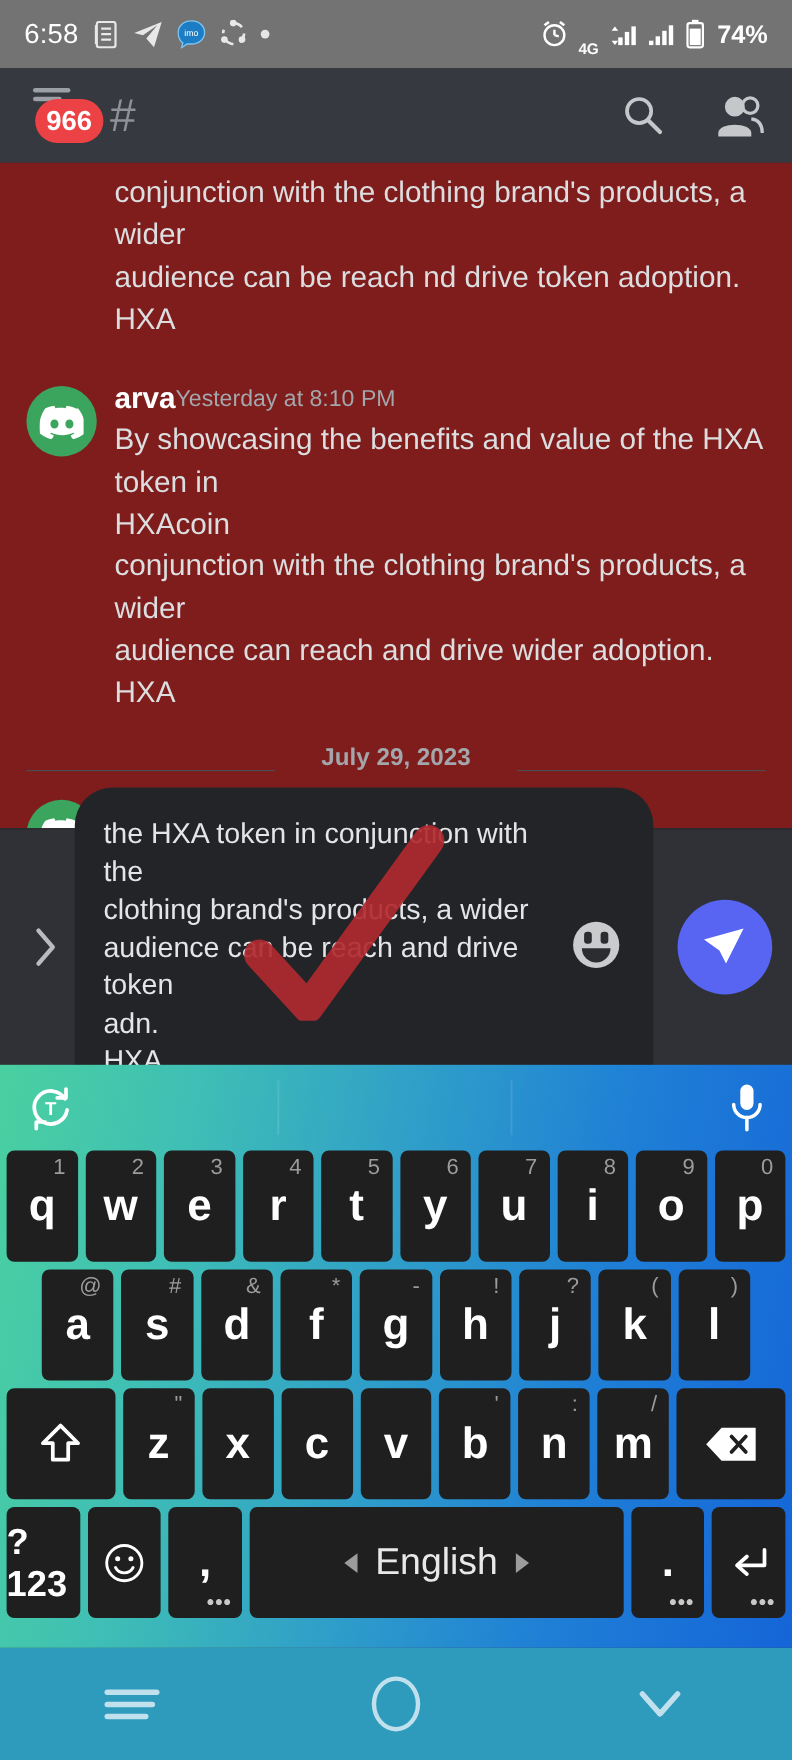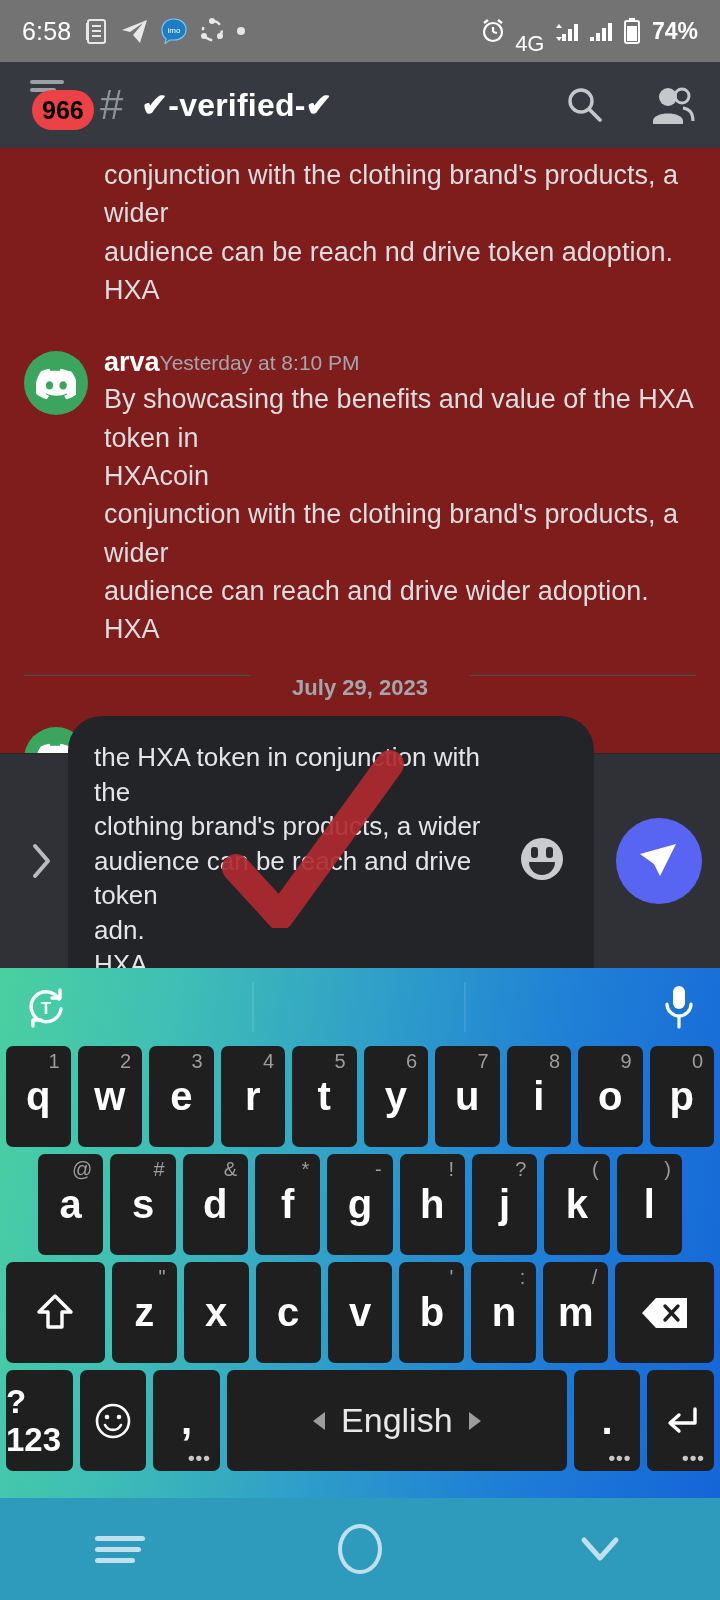--- a/index.html
+++ b/index.html
@@ -12,42 +12,42 @@
   .phone{ width:720px; height:1600px; position:relative; background:#36393f; }
 
   
   .statusbar{
     height:62px; background:#737373; display:flex; align-items:center;
     padding:0 22px; color:#fff; position:relative;
   }
   .sb-time{ font-size:25px; font-weight:500; letter-spacing:.2px; }
   .sb-left-icons{ display:flex; align-items:center; gap:13px; margin-left:15px; }
   .sb-right{ margin-left:auto; display:flex; align-items:center; gap:9px; }
-  .sb-4g{ font-size:22px; font-weight:400; letter-spacing:-.3px;margin-top:25px; }
+  .sb-4g{ font-size:14px; font-weight:700; letter-spacing:-.3px;margin-top:25px; }
   .sb-batt-txt{ font-size:23px; font-weight:700; margin-left:2px; }
   .ico{ display:inline-flex; align-items:center; justify-content:center; }
   .dot-ico{ width:8px;height:8px;border-radius:50%;background:#e6e6e6; }
 
   
   .chanbar{
     height:86px; background:#36393f; display:flex; align-items:center;
     padding:0 24px; position:relative;
   }
   .badge-wrap{ position:relative; width:62px; height:58px; flex:0 0 auto; }
   .hamb{
     position:absolute; left:6px; top:4px; width:34px; height:4px;
     background:#9aa0a6; border-radius:2px;
   }
   .hamb:after{
     content:""; position:absolute; left:0; top:8px; width:26px; height:4px;
     background:#9aa0a6; border-radius:2px;
   }
   .badge{
     position:absolute; left:8px; top:14px;
-    background:#ed4245; color:#000000; border-radius:22px;
+    background:#ed4245; color:#ffffff; border-radius:22px;
     min-width:60px; height:40px; display:flex; align-items:center; justify-content:center;
     font-size:25px; font-weight:700; padding:0 10px;
   }
   .hash{ font-size:42px; color:#8e9297; font-weight:400; margin:0 4px 0 14px; line-height:1; }
   .chan-title{
     font-size:32px; color:#fff; font-weight:700; margin-left:14px;
     white-space:nowrap; letter-spacing:.2px;
   }
   .chan-actions{ margin-left:auto; display:flex; align-items:center; gap:44px; }
 
@@ -63,21 +63,21 @@
     flex:0 0 auto; display:flex;align-items:center;justify-content:center;
     margin-top:4px;
   }
   .msg-body{ margin-left:16px; flex:1 1 auto; min-width:0; }
   .msg-head{ display:flex; align-items:center; gap:0; }
   .m-author{ font-size:27px; font-weight:700; color:#fff; }
   .m-time{ font-size:21px; color:#a3a6aa; }
   .m-line{ font-size:27px; color:#dcddde; line-height:1.42; }
   .msg-text{ margin-top:2px; }
   .divider{
-    display:flex; align-items:flex-start; margin:26px 24px 8px 24px;gap:24px;
+    display:flex; align-items:flex-end; margin:26px 24px 8px 24px;gap:24px;
   }
   .divider .ln{ flex:1 1 auto; height:1px; background:#4a4d53; }
   .divider .dt{ font-size:22px; color:#a3a6aa; padding:0 18px; font-weight:600; }
 
   
   .inputbar{
     background:#2f3136; height:215px; border-top:1px solid #26282c;
     display:flex; align-items:center; padding:0 18px; position:relative;
   }
   .chev-right{ width:46px; flex:0 0 auto; display:flex; justify-content:center; }
@@ -221,21 +221,20 @@
       <span class="sb-batt-txt">74%</span>
     </span>
   </div>
 
   <div class="chanbar">
     <div class="badge-wrap">
       <div class="hamb"></div>
       <div class="badge">966</div>
     </div>
     <span class="hash">#</span>
-    <span class="chan-title">✔-verified-✔</span>
     <div class="chan-actions">
       <span class="ico">
         <svg width="42" height="42" viewBox="0 0 42 42">
             <circle cx="17" cy="17" r="11" fill="none" stroke="#c5c7ca" stroke-width="3.4"></circle>
             <line x1="25" y1="25" x2="36" y2="36" stroke="#c5c7ca" stroke-width="3.8" stroke-linecap="round"></line>
           </svg>
       </span>
       <span class="ico">
         <svg width="46" height="42" viewBox="0 0 46 42">
             <circle cx="18" cy="13" r="9" fill="#c5c7ca"></circle>

